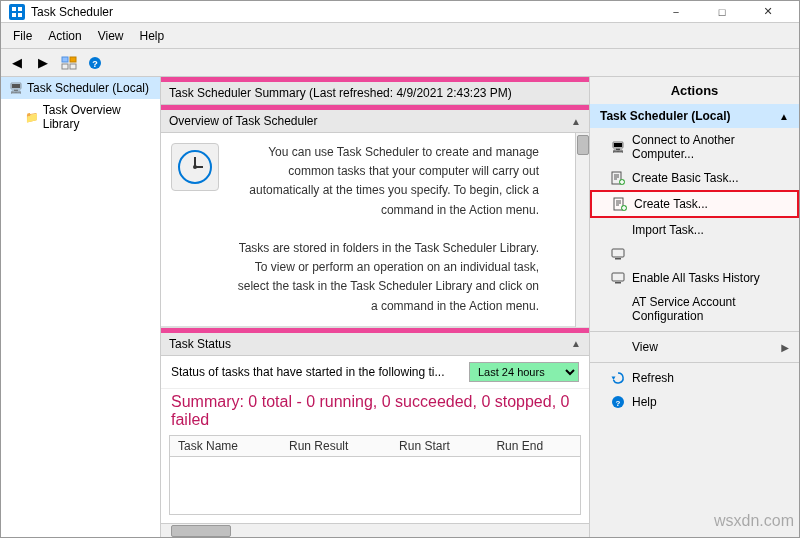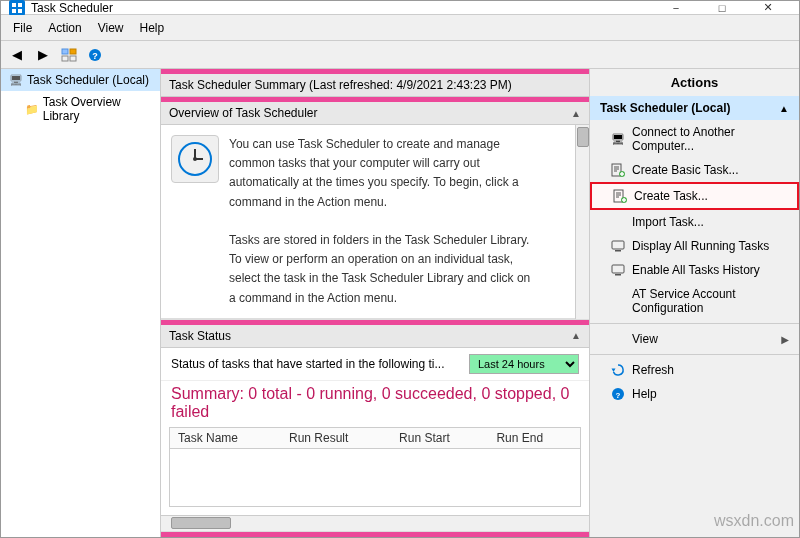--- a/index.html
+++ b/index.html
@@ -17,21 +17,21 @@
       background: #f0f0f0;
       border: 1px solid #999;
       display: flex;
       flex-direction: column;
       box-shadow: 2px 2px 8px rgba(0,0,0,0.3);
     }
 
     
     .title-bar {
       background: #fff;
-      height: 14px;
+      height: 22px;
       display: flex;
       align-items: center;
       padding: 0 8px;
       border-bottom: 1px solid #ccc;
       flex-shrink: 0;
     }
     .title-bar-icon {
       width: 16px;
       height: 16px;
       margin-right: 6px;
@@ -389,21 +389,21 @@
       <div class="section-header">
         <span>Task Scheduler Summary (Last refreshed: 4/9/2021 2:43:23 PM)</span>
       </div>
 
       <div style="position:relative; border-bottom:1px solid #ddd; flex-shrink:0;">
         <div class="section-header">
           <span>Overview of Task Scheduler</span>
           <span class="section-header-arrow">▲</span>
         </div>
         <div style="display:flex; overflow:hidden;">
-          <div class="overview-section" style="flex:1; padding-right:36px;">
+          <div class="overview-section" style="flex:1; padding-right:36px;text-align:right;">
             <div class="overview-icon">
               <svg width="36" height="36" viewBox="0 0 36 36">
                 <circle cx="18" cy="18" r="16" fill="none" stroke="#0078d7" stroke-width="2"></circle>
                 <line x1="18" y1="8" x2="18" y2="18" stroke="#333" stroke-width="2"></line>
                 <line x1="18" y1="18" x2="26" y2="18" stroke="#333" stroke-width="2"></line>
                 <circle cx="18" cy="18" r="2" fill="#333"></circle>
               </svg>
             </div>
             <div class="overview-text">
               <span>You can use Task Scheduler to create and manage common tasks that your computer will carry out automatically at the times you specify. To begin, click a command in the Action menu.</span>
@@ -508,21 +508,20 @@
         <span class="action-icon"></span>
         <span>Import Task...</span>
       </div>
       <div class="action-item">
         <span class="action-icon">
           <svg width="14" height="12" viewBox="0 0 14 12">
             <rect x="1" y="1" width="12" height="8" rx="1" fill="none" stroke="#555" stroke-width="1"></rect>
             <rect x="4" y="10" width="6" height="1.5" fill="#555"></rect>
           </svg>
         </span>
-        <span>Display All Running Tasks</span>
       </div>
       <div class="action-item">
         <span class="action-icon">
           <svg width="14" height="12" viewBox="0 0 14 12">
             <rect x="1" y="1" width="12" height="8" rx="1" fill="none" stroke="#555" stroke-width="1"></rect>
             <rect x="4" y="10" width="6" height="1.5" fill="#555"></rect>
           </svg>
         </span>
         <span>Enable All Tasks History</span>
       </div>

